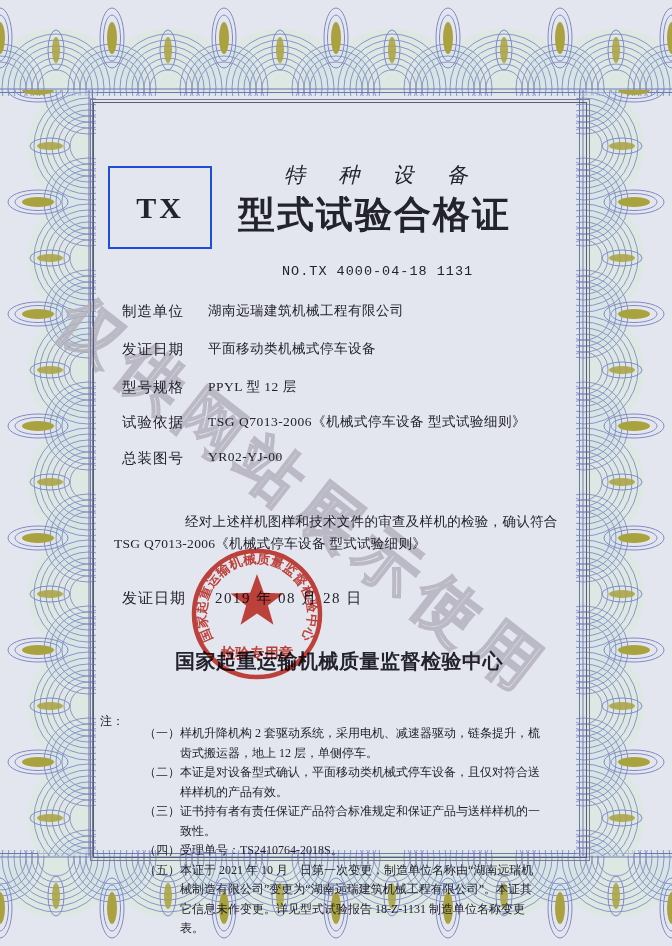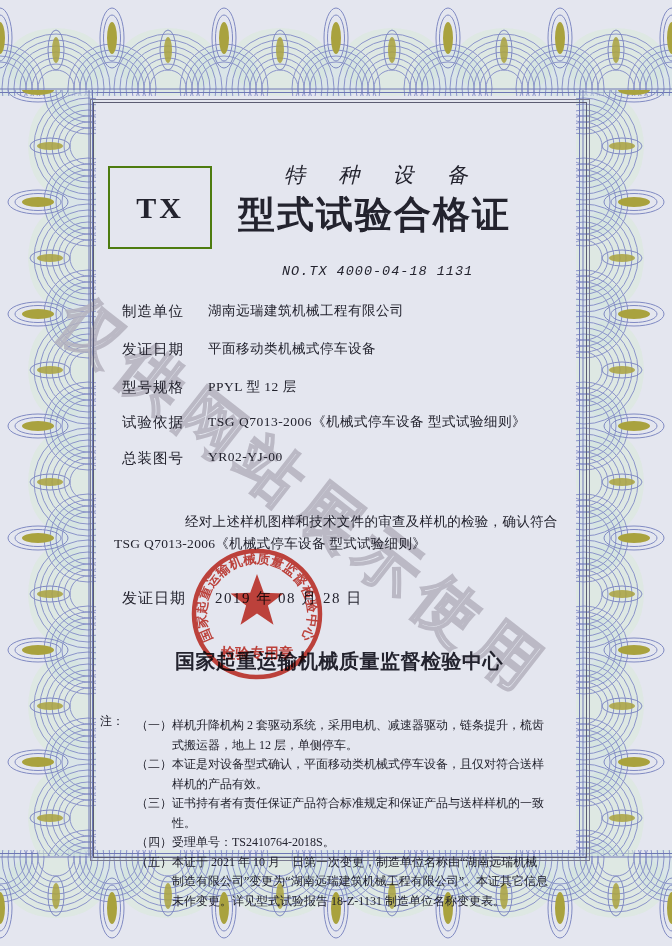--- a/index.html
+++ b/index.html
@@ -21,36 +21,36 @@
     color:transparent;-webkit-text-stroke:2px #b4b2be;
     transform:rotate(38deg);transform-origin:0 0;opacity:.85;pointer-events:none;
   }
   .frame{
     position:absolute;left:93px;top:102px;width:492px;height:754px;z-index:3;
     border:1px solid #5b5c72;outline:1px solid #7a7b90;outline-offset:2px;
   }
   .abs{position:absolute;z-index:4;}
   .tx-box{
     left:108px;top:166px;width:100px;height:79px;
-    border:2px solid #4d7c0f;display:flex;align-items:center;justify-content:center;
+    border:2px solid #1d4ed8;display:flex;align-items:center;justify-content:center;
     font-size:30px;font-weight:bold;letter-spacing:3px;
   }
   .hdr-small{left:284px;top:161px;font-size:21px;letter-spacing:14px;white-space:nowrap;font-style:italic;}
   .hdr-title{left:238px;top:190px;font-size:37px;font-weight:bold;letter-spacing:2px;white-space:nowrap;}
-  .cert-no{left:282px;top:264px;font-size:15px;letter-spacing:1px;white-space:nowrap;font-family:"Liberation Mono","DejaVu Sans Mono",monospace;font-size:13.5px;font-style:italic;}
+  .cert-no{left:282px;top:264px;font-size:15px;letter-spacing:1px;white-space:nowrap;font-family:"Liberation Mono","DejaVu Sans Mono",monospace;font-size:13.5px;}
   .field-row{left:122px;display:flex;white-space:nowrap;}
   .field-label{font-size:14.5px;letter-spacing:1px;width:70px;}
   .field-value{font-size:13.5px;letter-spacing:.5px;margin-left:16px;}
   .conclusion{left:114px;top:511px;width:452px;font-size:13.5px;line-height:21.5px;text-indent:71px;letter-spacing:.3px;}
   .issue-label{left:122px;top:589px;font-size:15px;letter-spacing:1px;}
   .issue-date{left:215px;top:589px;font-size:15px;letter-spacing:1.5px;}
   .issuer{left:93px;top:648px;width:492px;text-align:center;font-size:20px;font-weight:bold;letter-spacing:.5px;}
   .notes{left:100px;top:712px;width:452px;font-size:12px;line-height:19.5px;}
   .notes-label{position:absolute;left:0;top:0;}
-  .notes-list{margin:4px;padding:0 0 0 32px;list-style:none;}
+  .notes-list{margin:12px;padding:0 0 0 32px;list-style:none;}
   .notes-list li{padding-left:36px;text-indent:-36px;}
   .stamp{left:177px;top:532px;width:160px;height:160px;z-index:6;mix-blend-mode:multiply;opacity:.93;}
 </style>
 </head>
 <body>
 
 <div class="page">
 
   <svg class="b-strip b-top" width="672" height="96" viewBox="0 0 672 96">
     <defs>

